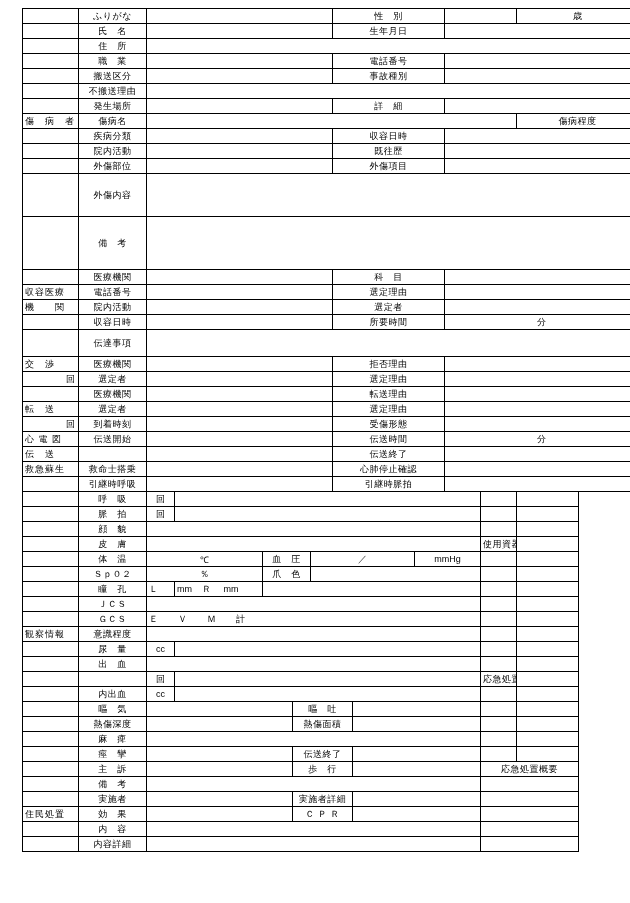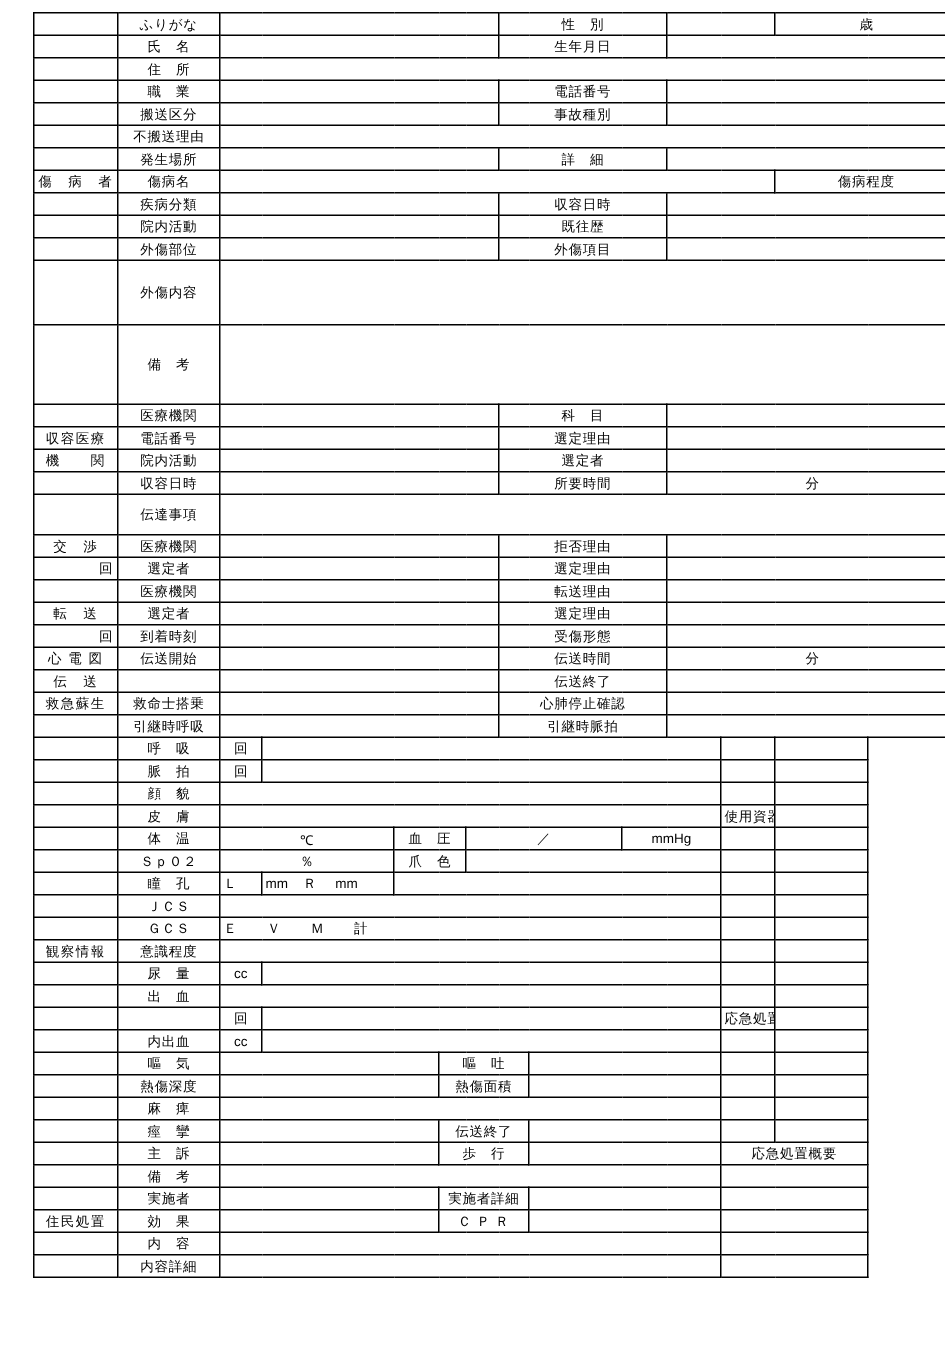--- a/index.html
+++ b/index.html
@@ -34,21 +34,20 @@
   }
   td.lbl {
     text-align: center;
     letter-spacing: 0.5px;
   }
   td.lbl-left {
     text-align: left;
     padding-left: 4px;
   }
   td.sect {
-    text-align: center;
     letter-spacing: 1px;
   }
   td.val {
     background: #ffffff;
   }
   td.nb-bottom { border-bottom: none; }
   td.nb-top { border-top: none; }
   td.ctr { text-align: center; }
   td.rt { text-align: right; padding-right: 4px; }
 </style>

